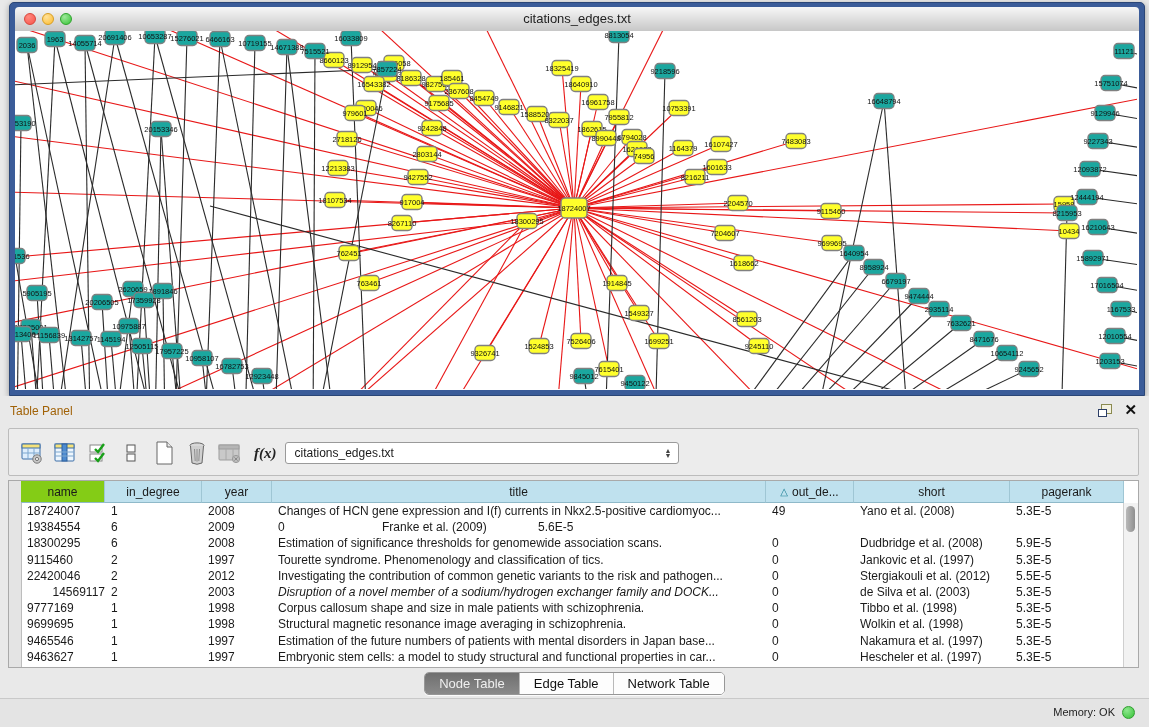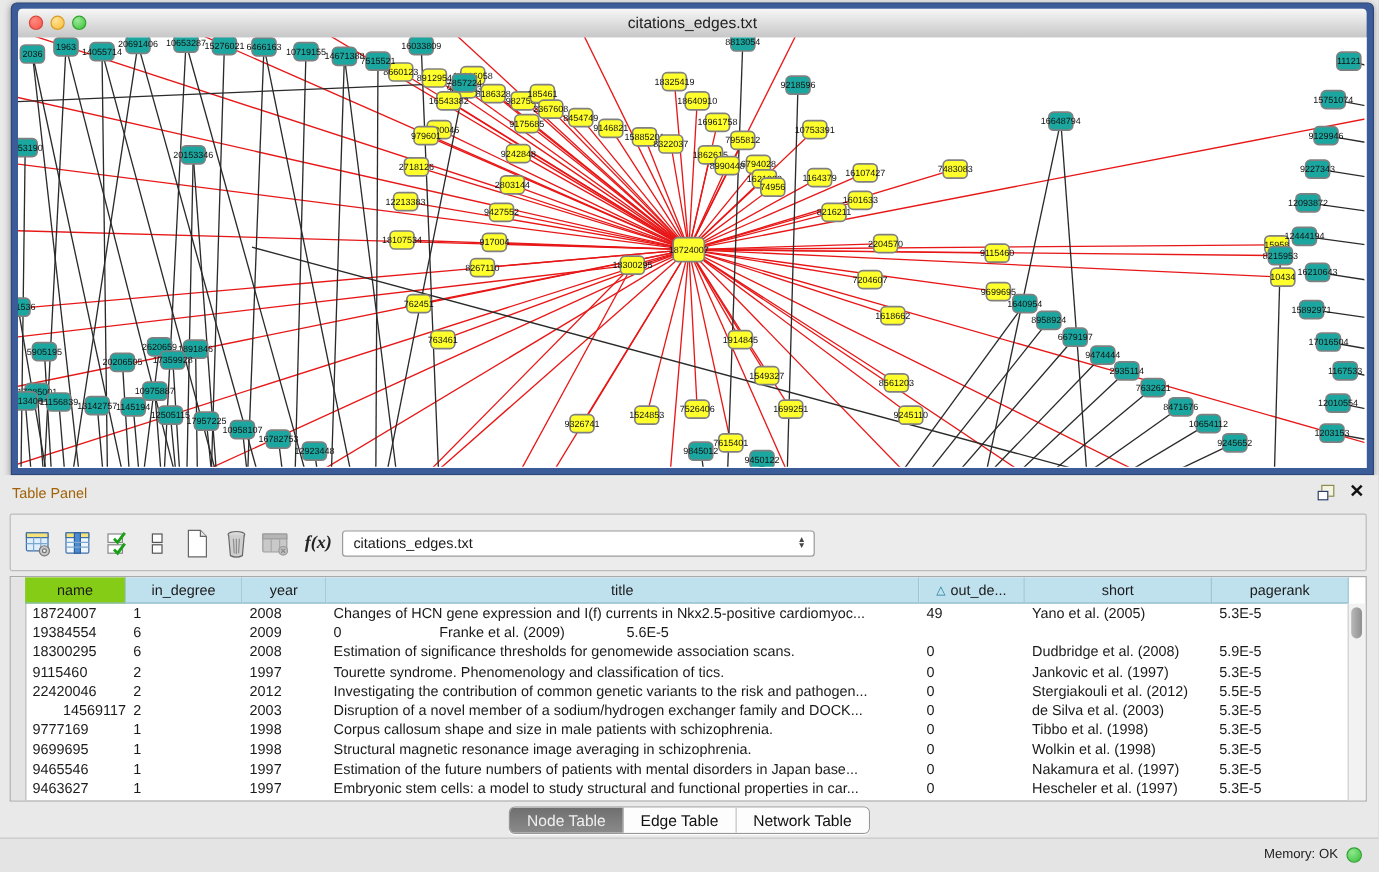--- a/index.html
+++ b/index.html
@@ -812,29 +812,29 @@
         <div class="hcell" style="width: 156px;">short</div>
         <div class="hcell" style="width: 114px;">pagerank</div>
       </div>
     <div class="body-rows" id="tbody">
         <div class="trow">
           <div class="tcell" style="width: 84px;">18724007</div>
           <div class="tcell" style="width: 97px;">1</div>
           <div class="tcell" style="width: 70px;">2008</div>
           <div class="tcell" style="width: 494px;">Changes of HCN gene expression and I(f) currents in Nkx2.5-positive cardiomyoc...</div>
           <div class="tcell" style="width: 88px;">49</div>
-          <div class="tcell" style="width: 156px;">Yano et al. (2005)</div>
+          <div class="tcell" style="width: 156px;">Yano et al. (2008)</div>
           <div class="tcell" style="width: 114px;">5.3E-5</div>
         </div>
         <div class="trow">
           <div class="tcell" style="width: 84px;">19384554</div>
           <div class="tcell" style="width: 97px;">6</div>
           <div class="tcell" style="width: 70px;">2009</div>
           <div class="tcell" style="width: 88px;">0</div>
-          <div class="tcell" style="width: 156px;">Franke et al. (2009)</div>
+          <div class="tcell" style="width: 156px; margin-left: 16px;">Franke et al. (2009)</div>
           <div class="tcell" style="width: 114px;">5.6E-5</div>
         </div>
         <div class="trow">
           <div class="tcell" style="width: 84px;">18300295</div>
           <div class="tcell" style="width: 97px;">6</div>
           <div class="tcell" style="width: 70px;">2008</div>
           <div class="tcell" style="width: 494px;">Estimation of significance thresholds for genomewide association scans.</div>
           <div class="tcell" style="width: 88px;">0</div>
           <div class="tcell" style="width: 156px;">Dudbridge et al. (2008)</div>
           <div class="tcell" style="width: 114px;">5.9E-5</div>
@@ -854,21 +854,21 @@
           <div class="tcell" style="width: 70px;">2012</div>
           <div class="tcell" style="width: 494px;">Investigating the contribution of common genetic variants to the risk and pathogen...</div>
           <div class="tcell" style="width: 88px;">0</div>
           <div class="tcell" style="width: 156px;">Stergiakouli et al. (2012)</div>
           <div class="tcell" style="width: 114px;">5.5E-5</div>
         </div>
         <div class="trow">
           <div class="tcell" style="width: 84px; text-align: right;">14569117</div>
           <div class="tcell" style="width: 97px;">2</div>
           <div class="tcell" style="width: 70px;">2003</div>
-          <div class="tcell" style="width: 494px;">Disruption of a novel member of a sodium/hydrogen exchanger family and DOCK...</div>
+          <div class="tcell" style="width: 494px; font-style: italic;">Disruption of a novel member of a sodium/hydrogen exchanger family and DOCK...</div>
           <div class="tcell" style="width: 88px;">0</div>
           <div class="tcell" style="width: 156px;">de Silva et al. (2003)</div>
           <div class="tcell" style="width: 114px;">5.3E-5</div>
         </div>
         <div class="trow">
           <div class="tcell" style="width: 84px;">9777169</div>
           <div class="tcell" style="width: 97px;">1</div>
           <div class="tcell" style="width: 70px;">1998</div>
           <div class="tcell" style="width: 494px;">Corpus callosum shape and size in male patients with schizophrenia.</div>
           <div class="tcell" style="width: 88px;">0</div>

